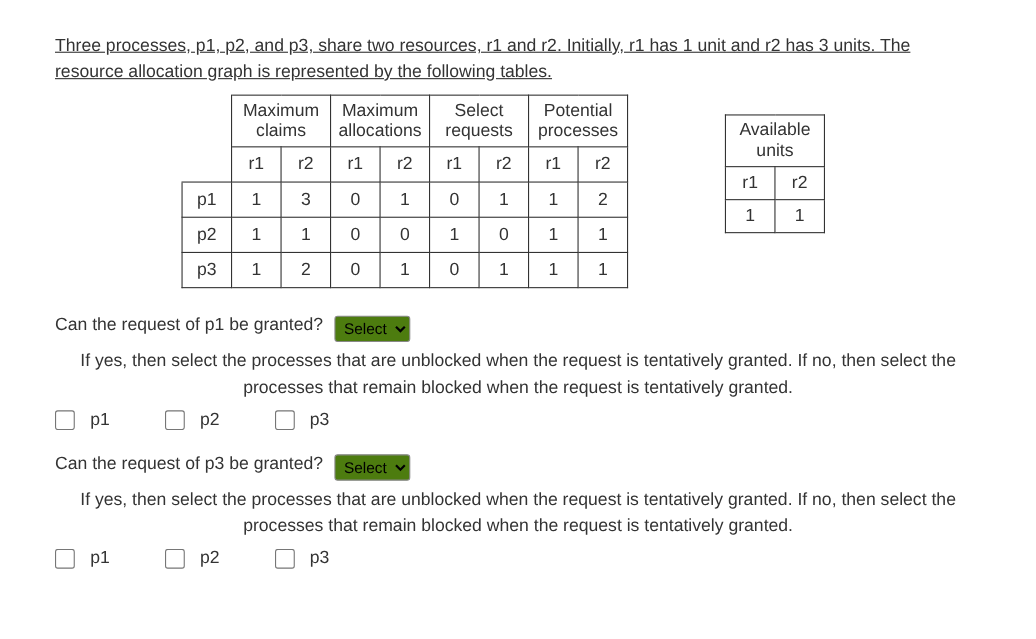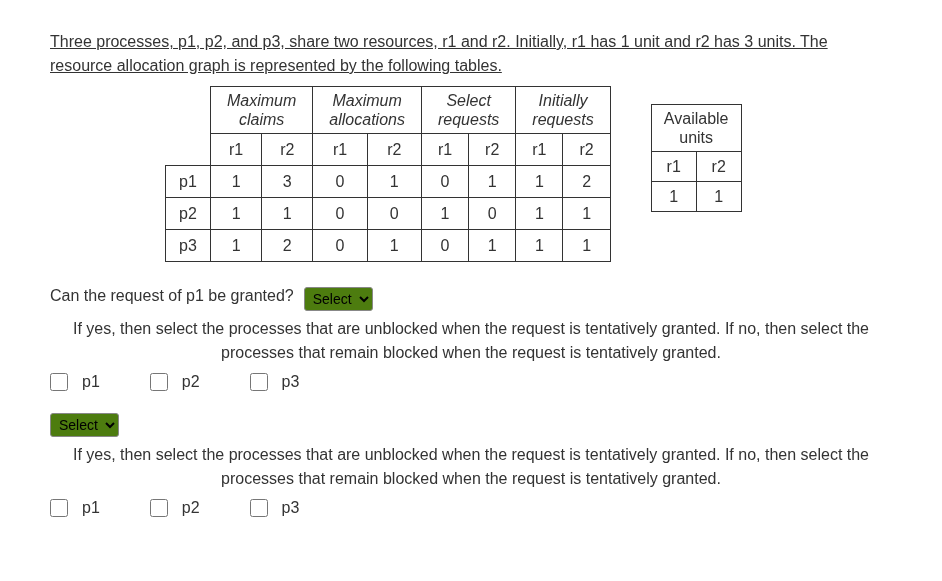--- a/index.html
+++ b/index.html
@@ -35,33 +35,33 @@
       text-align: center;
       font-weight: normal;
       padding: 5px 0;
     }
     .main-table td, .main-table th {
       width: 45px;
       height: 32px;
     }
     .main-table .group-header {
       width: 90px;
-      padding: 4px 16px;
+      padding: 4px 4px;
       line-height: 1.2;
-      font-style: italic;
     }
     .main-table .corner {
       border-top: none;
       border-left: none;
     }
     .main-table .row-label {
       width: 40px;
     }
     .avail-table {
       margin-top: 18px;
+      margin-left: 48px;
     }
     .avail-table th, .avail-table td {
       width: 45px;
       height: 30px;
     }
     .avail-table .avail-header {
       width: 90px;
       padding: 4px 6px;
       line-height: 1.2;
     }
@@ -109,21 +109,21 @@
 <p class="intro">Three processes, p1, p2, and p3, share two resources, r1 and r2. Initially, r1 has 1 unit and r2 has 3 units. The resource allocation graph is represented by the following tables.</p>
 
 <div class="tables-row">
   <table class="main-table">
     <tbody>
         <tr>
       <td class="corner" rowspan="2"></td>
       <th class="group-header" colspan="2">Maximum claims</th>
       <th class="group-header" colspan="2">Maximum allocations</th>
       <th class="group-header" colspan="2">Select requests</th>
-      <th class="group-header" colspan="2">Initially requests</th>
+      <th class="group-header" colspan="2">Potential processes</th>
     </tr>
     <tr>
       <th>r1</th>
       <th>r2</th>
       <th>r1</th>
       <th>r2</th>
       <th>r1</th>
       <th>r2</th>
       <th>r1</th>
       <th>r2</th>
@@ -200,20 +200,21 @@
     </label>
     <label class="checkbox-item">
       <input type="checkbox" style="">
       <span>p3</span>
     </label>
   </div>
 </div>
 
 <div class="question-block">
   <div class="q-line">
+    <span>Can the request of p3 be granted?</span>
     <select>
       <option>Select</option>
     </select>
   </div>
   <p class="q-followup">If yes, then select the processes that are unblocked when the request is tentatively granted. If no, then select the processes that remain blocked when the request is tentatively granted.</p>
   <div class="checkbox-row">
     <label class="checkbox-item">
       <input type="checkbox" style="">
       <span>p1</span>
     </label>

